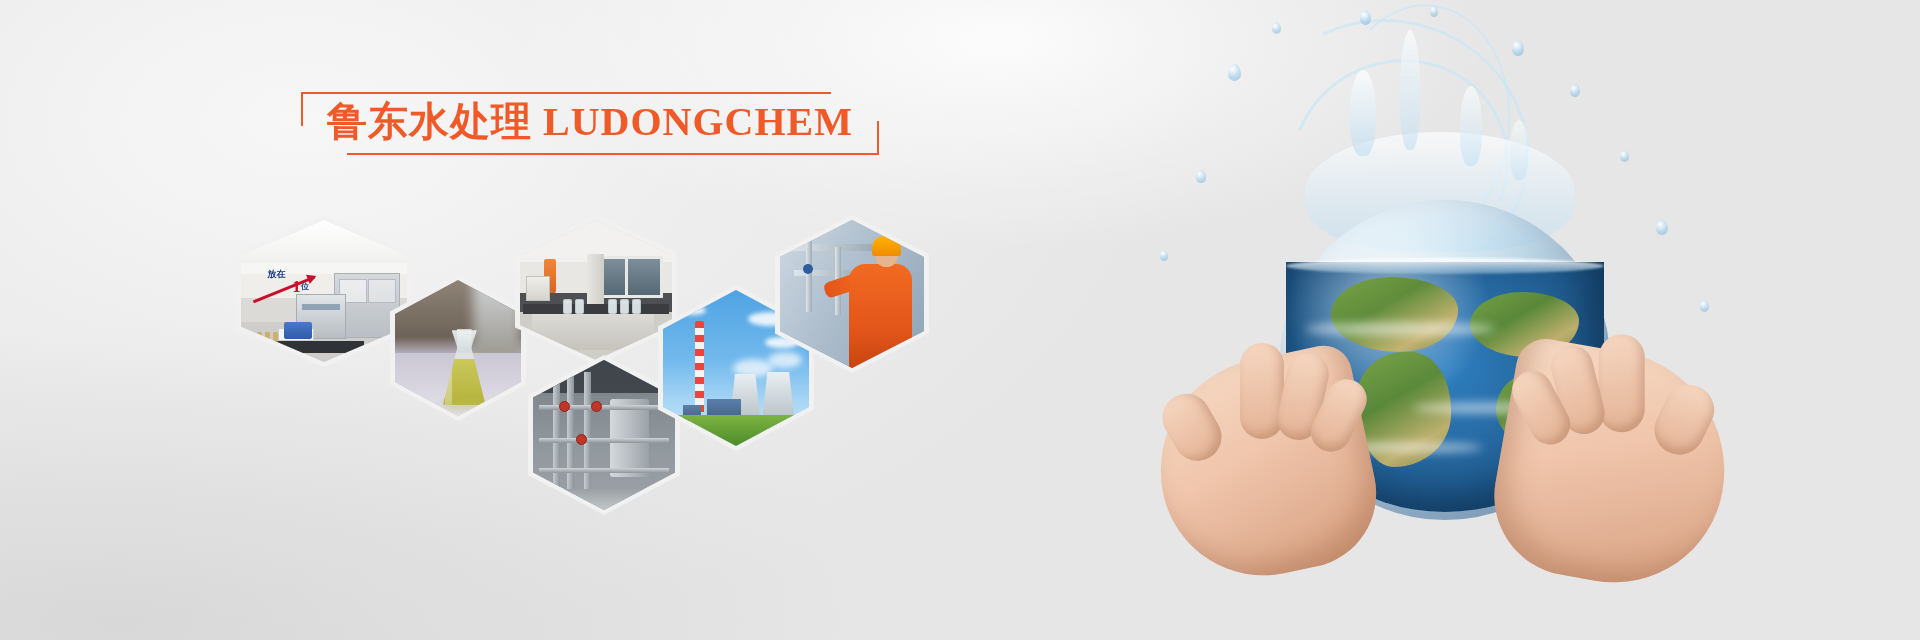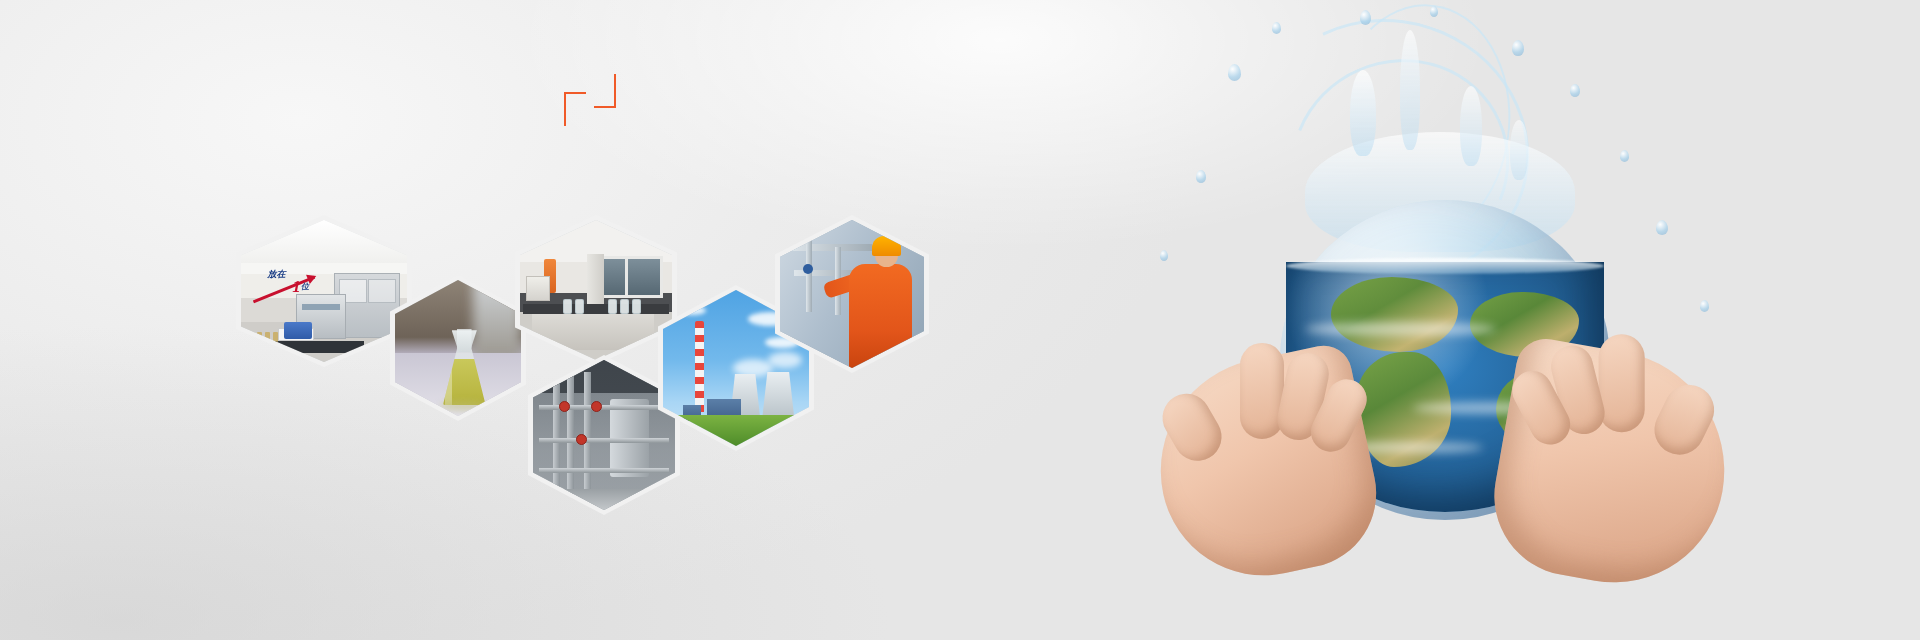--- a/index.html
+++ b/index.html
@@ -82,21 +82,20 @@
   #hex-cluster{
     position:absolute;
     left:0; top:215px;
     width:1000px; height:330px;
   }
   .hex{
     position:absolute;
     clip-path:polygon(50% 0%, 100% 25%, 100% 75%, 50% 100%, 0% 75%, 0% 25%);
     overflow:hidden;
     background:#cfd5d8;
-    font-style:italic;
   }
   .hex-frame{
     position:absolute;
     clip-path:polygon(50% 0%, 100% 25%, 100% 75%, 50% 100%, 0% 75%, 0% 25%);
     background:#f1f1f1;
   }
   .hex-inner{ position:absolute; inset:0; }
 
   
   .lab1{
@@ -322,20 +321,21 @@
 
 <div id="banner">
 
   <div id="bg-vignette"></div>
 
   <div id="text-block">
 
     <div class="title-wrap">
       <span class="brk brk-l"></span>
       <span class="title-overline"></span>
+      <div class="title-text">鲁东水处理 LUDONGCHEM</div>
       <span class="title-underline"></span>
       <span class="brk brk-r"></span>
     </div>
 
   </div>
 
   <div id="hex-cluster">
 
     <div class="hex-frame" style="left:236px; top:0px; width:176px; height:152px;"></div>
     <div class="hex" style="left:241px; top:5px; width:166px; height:142px;">

